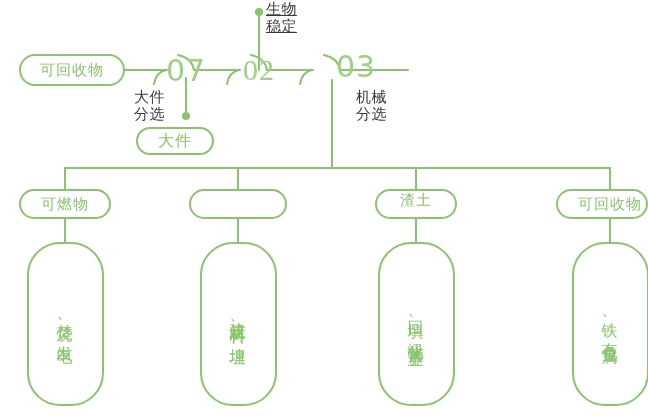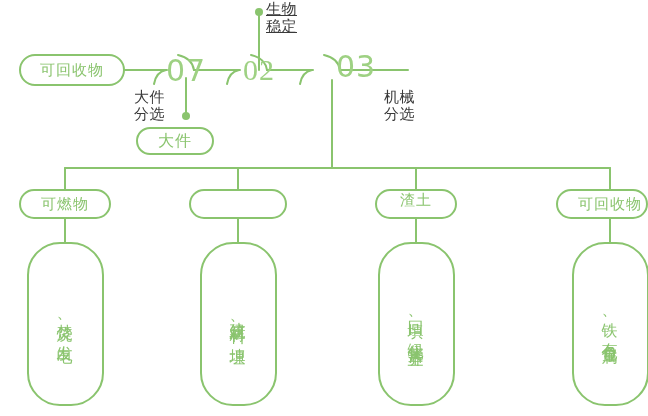--- a/index.html
+++ b/index.html
@@ -116,21 +116,21 @@
   <div class="pill-text" style="left:72px;top:70px;">可回收物</div>
 
   <div class="num-text" style="left:186px;top:70px;">07</div>
   <div class="num-text" style="left:259px;top:70px;font-family:Liberation Serif, serif;">02</div>
   <div class="num-text" style="left:332px;top:66px;margin-left:24px;">03</div>
 
   <div class="lbl" style="left:266px;top:0;text-decoration:underline;">生物
 稳定</div>
   <div class="lbl" style="left:134px;top:88px;">大件
 分选</div>
-  <div class="lbl" style="left:356px;top:88px;margin-left:28px;">机械
+  <div class="lbl" style="left:356px;top:88px;">机械
 分选</div>
 
   <div class="pill-text" style="left:175px;top:141px;font-size:16px;">大件</div>
 
   <div class="pill-text" style="left:65px;top:204px;">可燃物</div>
   <div class="pill-text" style="left:416px;top:200px;">渣土</div>
   <div class="pill-text" style="left:610px;top:204px;">可回收物</div>
 
   <div class="vtext" style="left:65px;top:324px;">焚烧、发电</div>
   <div class="vtext" style="left:238px;top:324px;">建筑材料、填埋</div>

